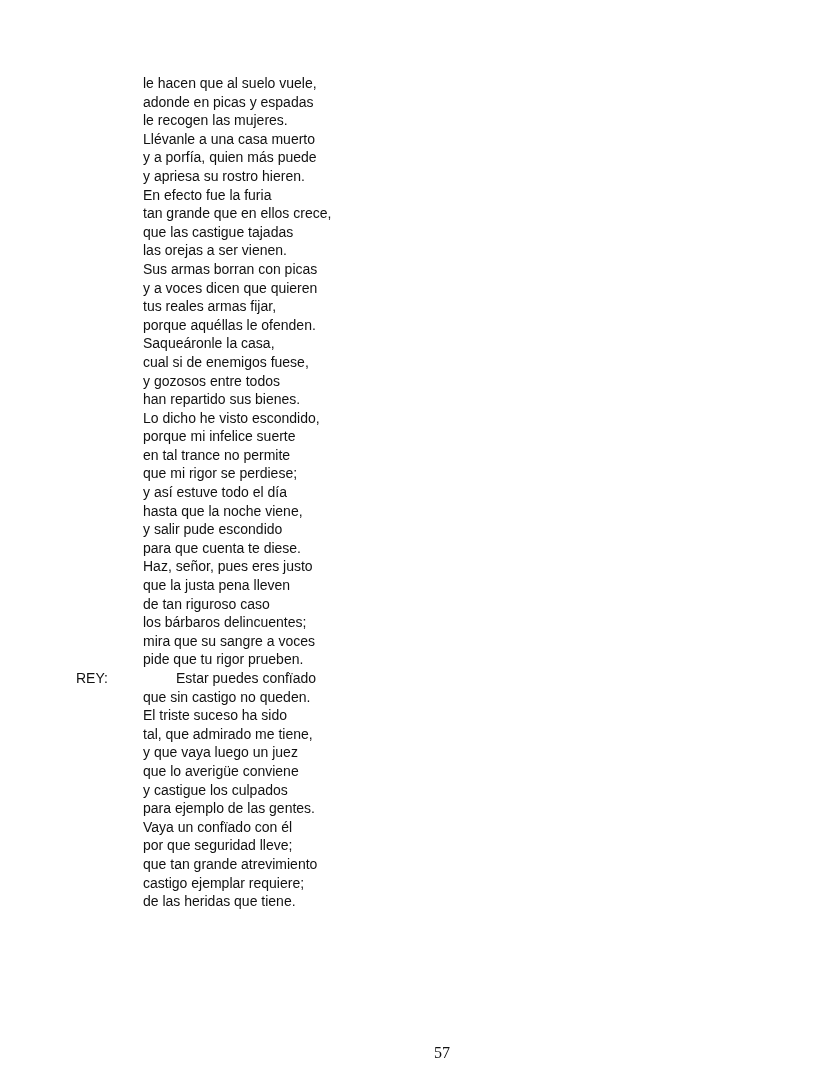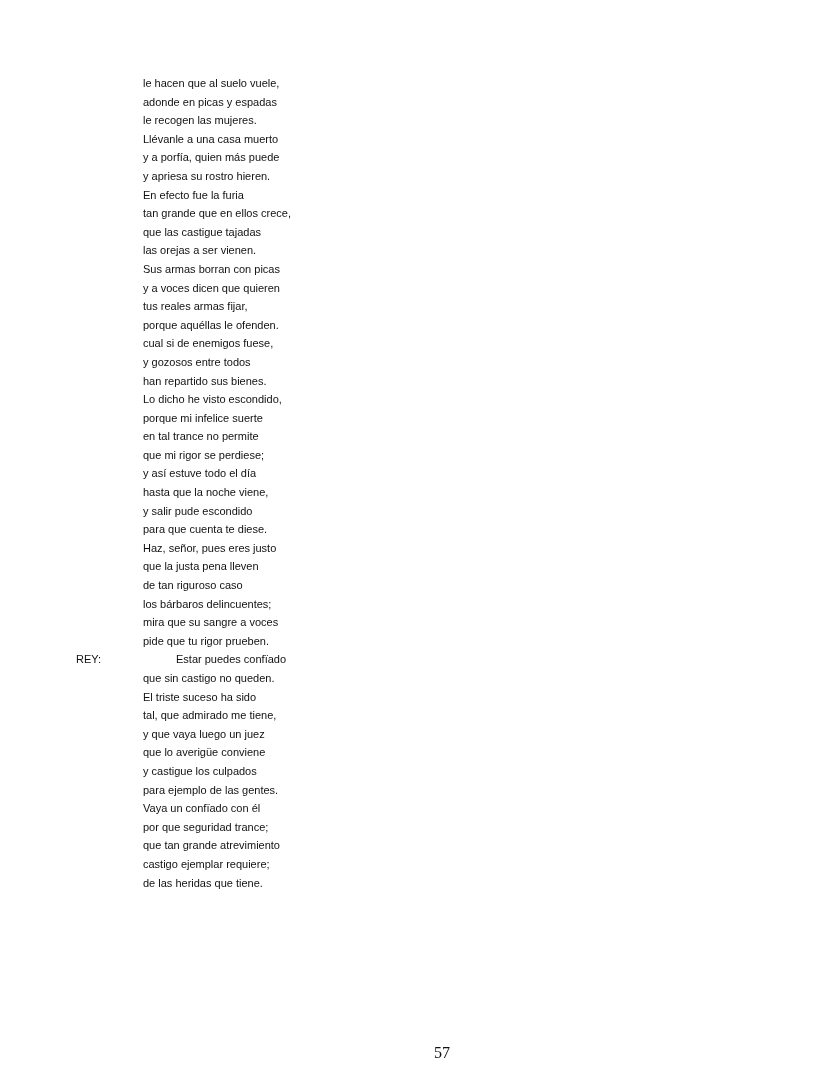--- a/index.html
+++ b/index.html
@@ -4,21 +4,21 @@
   <style>
     html, body { margin: 0; padding: 0; background: #ffffff; }
     body { width: 828px; height: 1071px; position: relative; overflow: hidden; }
     .page { position: absolute; left: 0; top: 0; width: 828px; height: 1071px; background: #ffffff; }
     .verse-block {
       position: absolute;
       left: 0;
       top: 74px;
       width: 828px;
       font-family: "Liberation Sans", sans-serif;
-      font-size: 11px;
+      font-size: 14px;
       color: #111111;
       line-height: 18.6px;
     }
     .line { position: relative; height: 18.6px; white-space: nowrap; }
     .speaker {
       position: absolute;
       left: 76px;
       top: 0;
     }
     .text { position: absolute; left: 143px; top: 0; }
@@ -74,20 +74,23 @@
         <span class="text">Sus armas borran con picas</span>
       </div>
       <div class="line">
         <span class="text">y a voces dicen que quieren</span>
       </div>
       <div class="line">
         <span class="text">tus reales armas fijar,</span>
       </div>
       <div class="line">
         <span class="text">porque aquéllas le ofenden.</span>
+      </div>
+      <div class="line">
+        <span class="text">Saqueáronle la casa,</span>
       </div>
       <div class="line">
         <span class="text">cual si de enemigos fuese,</span>
       </div>
       <div class="line">
         <span class="text">y gozosos entre todos</span>
       </div>
       <div class="line">
         <span class="text">han repartido sus bienes.</span>
       </div>
@@ -155,21 +158,21 @@
       <div class="line">
         <span class="text">y castigue los culpados</span>
       </div>
       <div class="line">
         <span class="text">para ejemplo de las gentes.</span>
       </div>
       <div class="line">
         <span class="text">Vaya un confïado con él</span>
       </div>
       <div class="line">
-        <span class="text">por que seguridad trance;</span>
+        <span class="text">por que seguridad lleve;</span>
       </div>
       <div class="line">
         <span class="text">que tan grande atrevimiento</span>
       </div>
       <div class="line">
         <span class="text">castigo ejemplar requiere;</span>
       </div>
       <div class="line">
         <span class="text">de las heridas que tiene.</span>
       </div>

